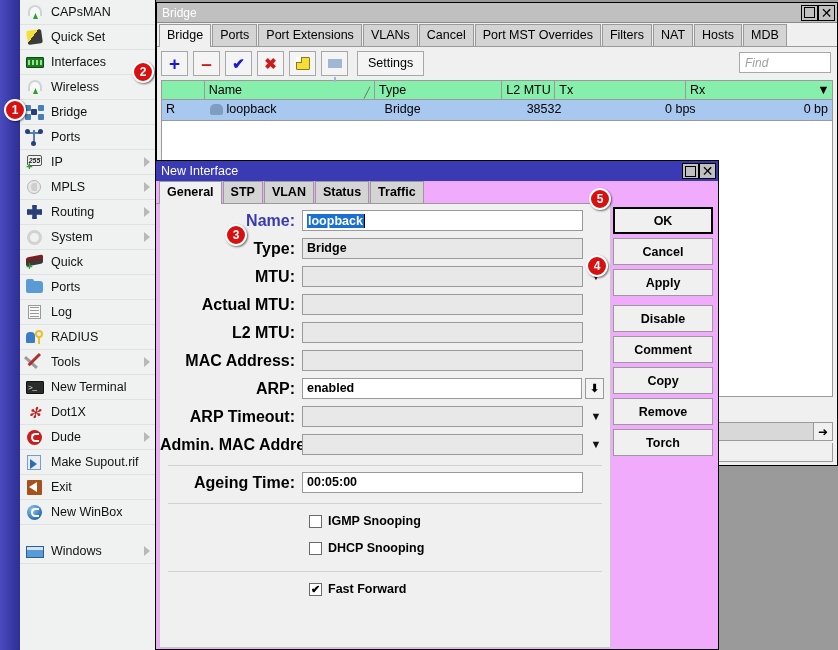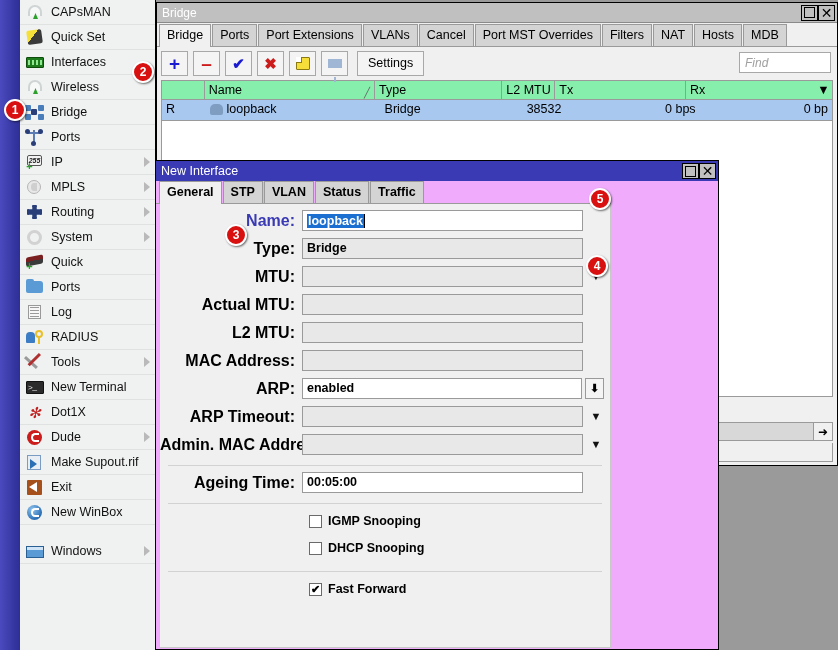--- a/index.html
+++ b/index.html
@@ -679,20 +679,30 @@
         </div>
 
         <div class="hr-sep" style="margin-top:13px;"></div>
 
         <div class="crow">
           <span class="cbox">✔</span>
           <span class="clabel">Fast Forward</span>
         </div>
       </div>
 
+      <div id="dlg-buttons">
+        <div class="dbtn focus">OK</div>
+        <div class="dbtn">Cancel</div>
+        <div class="dbtn">Apply</div>
+        <div class="dbtn gap">Disable</div>
+        <div class="dbtn">Comment</div>
+        <div class="dbtn">Copy</div>
+        <div class="dbtn">Remove</div>
+        <div class="dbtn">Torch</div>
+      </div>
 
     </div>
   </div>
 
   <div class="badge" id="badge1" style="left: 4px; top: 99px;">1</div>
   <div class="badge" id="badge2" style="left: 132px; top: 61px;">2</div>
   <div class="badge" id="badge3" style="left: 225px; top: 224px;">3</div>
   <div class="badge" id="badge4" style="left: 586px; top: 255px;">4</div>
   <div class="badge" id="badge5" style="left: 589px; top: 188px;">5</div>
 

